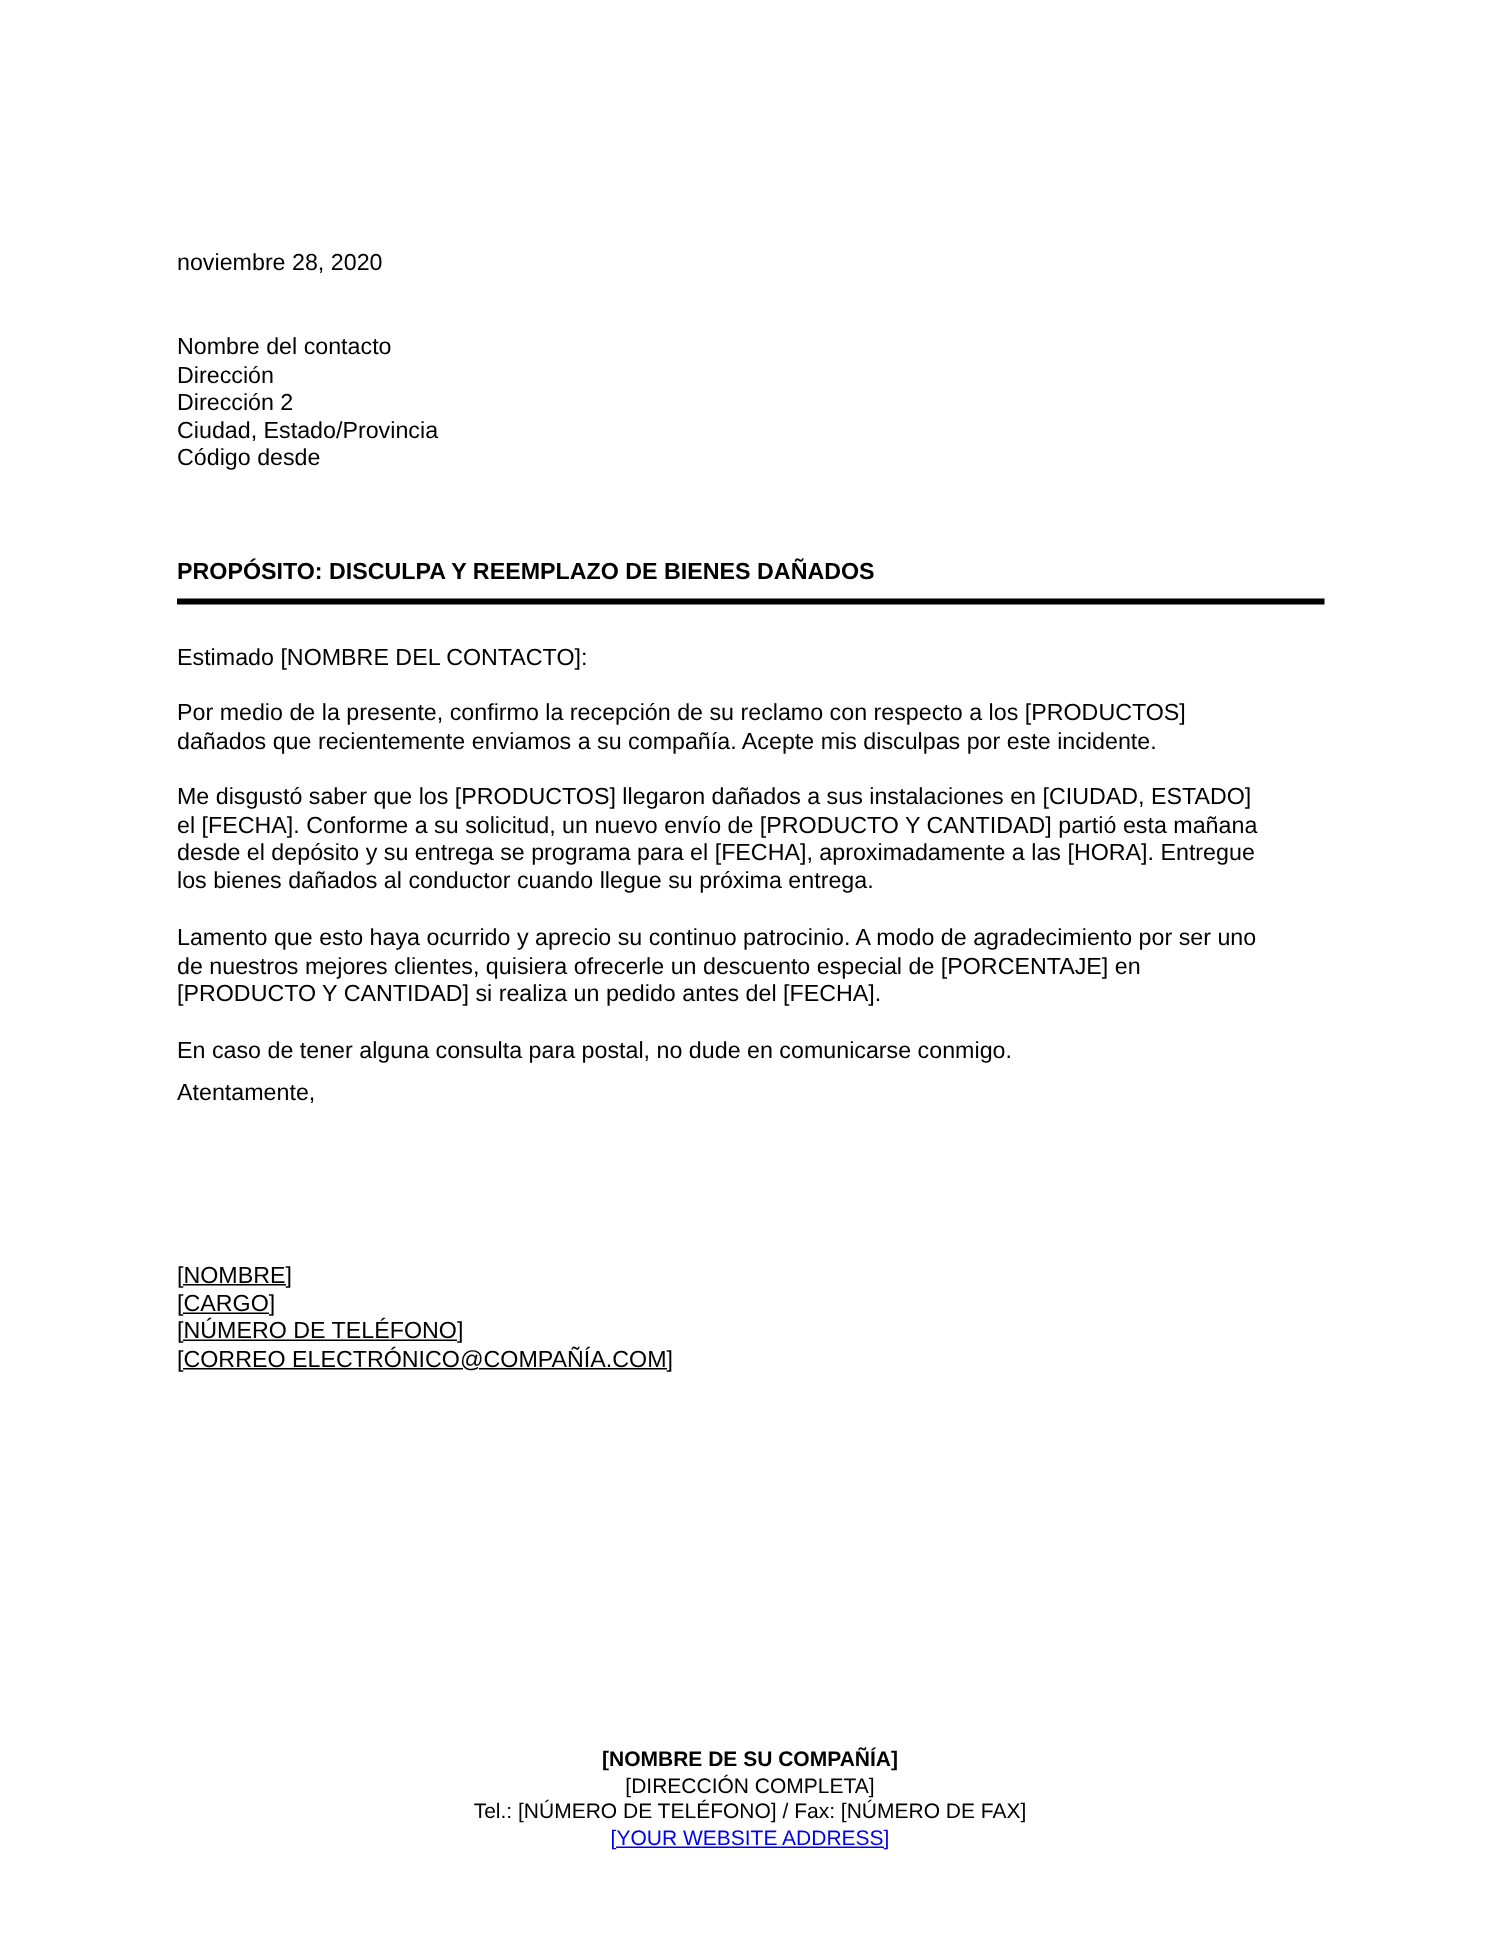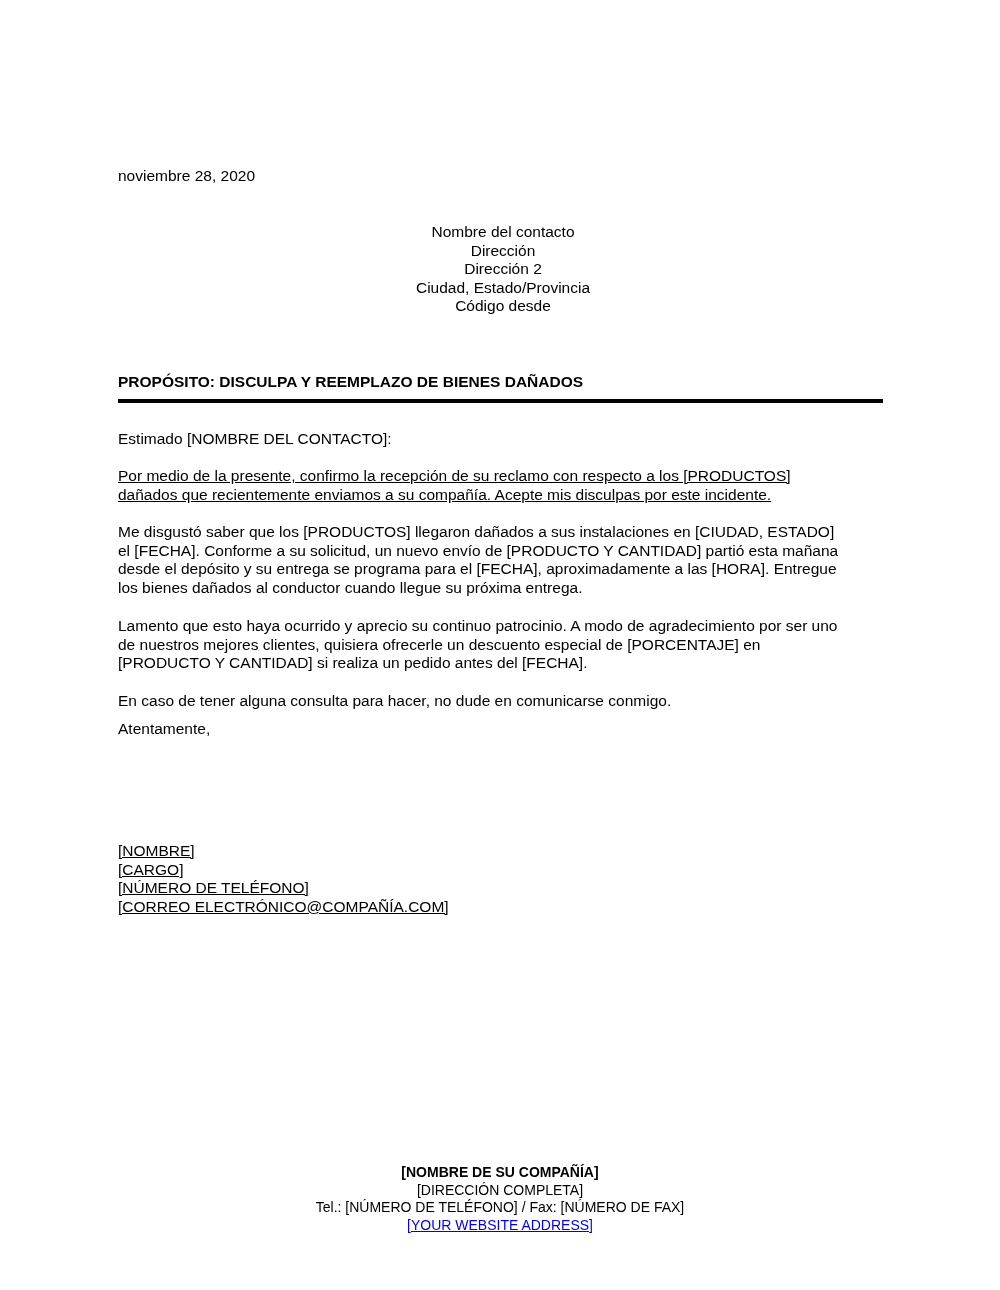--- a/index.html
+++ b/index.html
@@ -22,35 +22,35 @@
       left: 0; top: 0;
       width: 895px; height: 1290px;
     }
     .block {
       position: absolute;
       left: 118px;
       width: 770px;
     }
     .line { display: block; white-space: nowrap; }
     .date { top: 167px; }
-    .address { top: 223px; text-align: center; }
+    .address { top: 223px; }
     .subject {
       top: 373px;
       font-weight: bold;
     }
     .divider {
       position: absolute;
       left: 118px;
       top: 399px;
       width: 765px;
       height: 4px;
       background: #000000;
     }
     .salutation { top: 430px; }
-    .para1 { top: 467px; text-decoration: underline; }
+    .para1 { top: 467px; }
     .para2 { top: 523px; }
     .para3 { top: 617px; }
     .para4 { top: 692px; }
     .closing { top: 720px; }
     .signature { top: 842px; text-decoration: underline; }
     .footer {
       position: absolute;
       left: 0;
       width: 1000px;
       top: 1164px;
@@ -103,21 +103,21 @@
     <span class="line">los bienes dañados al conductor cuando llegue su próxima entrega.</span>
   </div>
 
   <div class="block para3">
     <span class="line">Lamento que esto haya ocurrido y aprecio su continuo patrocinio. A modo de agradecimiento por ser uno</span>
     <span class="line">de nuestros mejores clientes, quisiera ofrecerle un descuento especial de [PORCENTAJE] en</span>
     <span class="line">[PRODUCTO Y CANTIDAD] si realiza un pedido antes del [FECHA].</span>
   </div>
 
   <div class="block para4">
-    <span class="line">En caso de tener alguna consulta para hacer, no dude en comunicarse conmigo.</span>
+    <span class="line">En caso de tener alguna consulta para postal, no dude en comunicarse conmigo.</span>
   </div>
 
   <div class="block closing">
     <span class="line">Atentamente,</span>
   </div>
 
   <div class="block signature">
     <span class="line">[NOMBRE]</span>
     <span class="line">[CARGO]</span>
     <span class="line">[NÚMERO DE TELÉFONO]</span>

